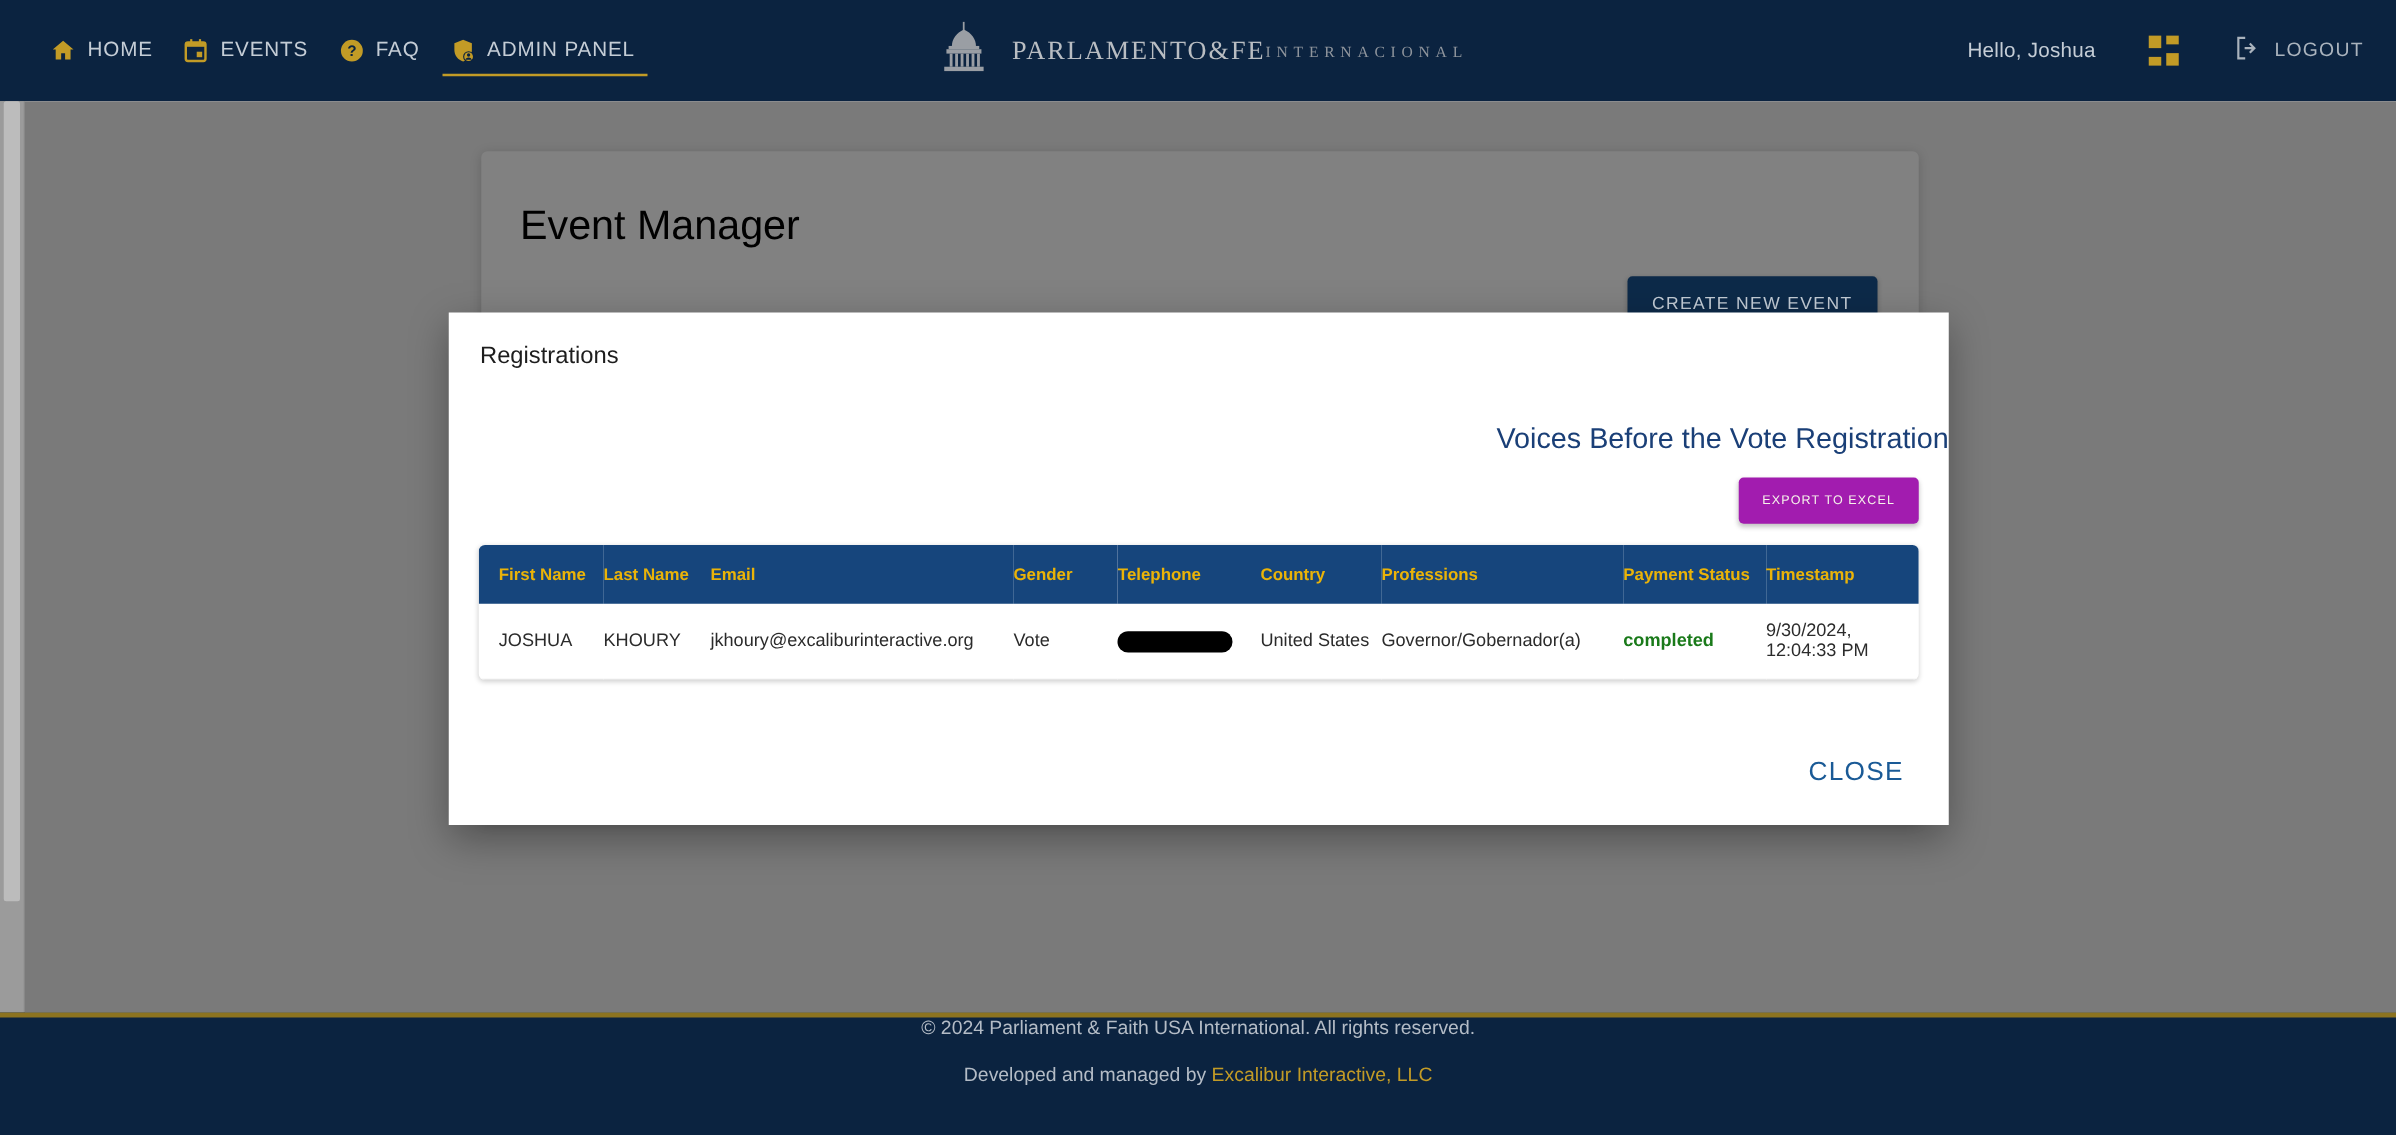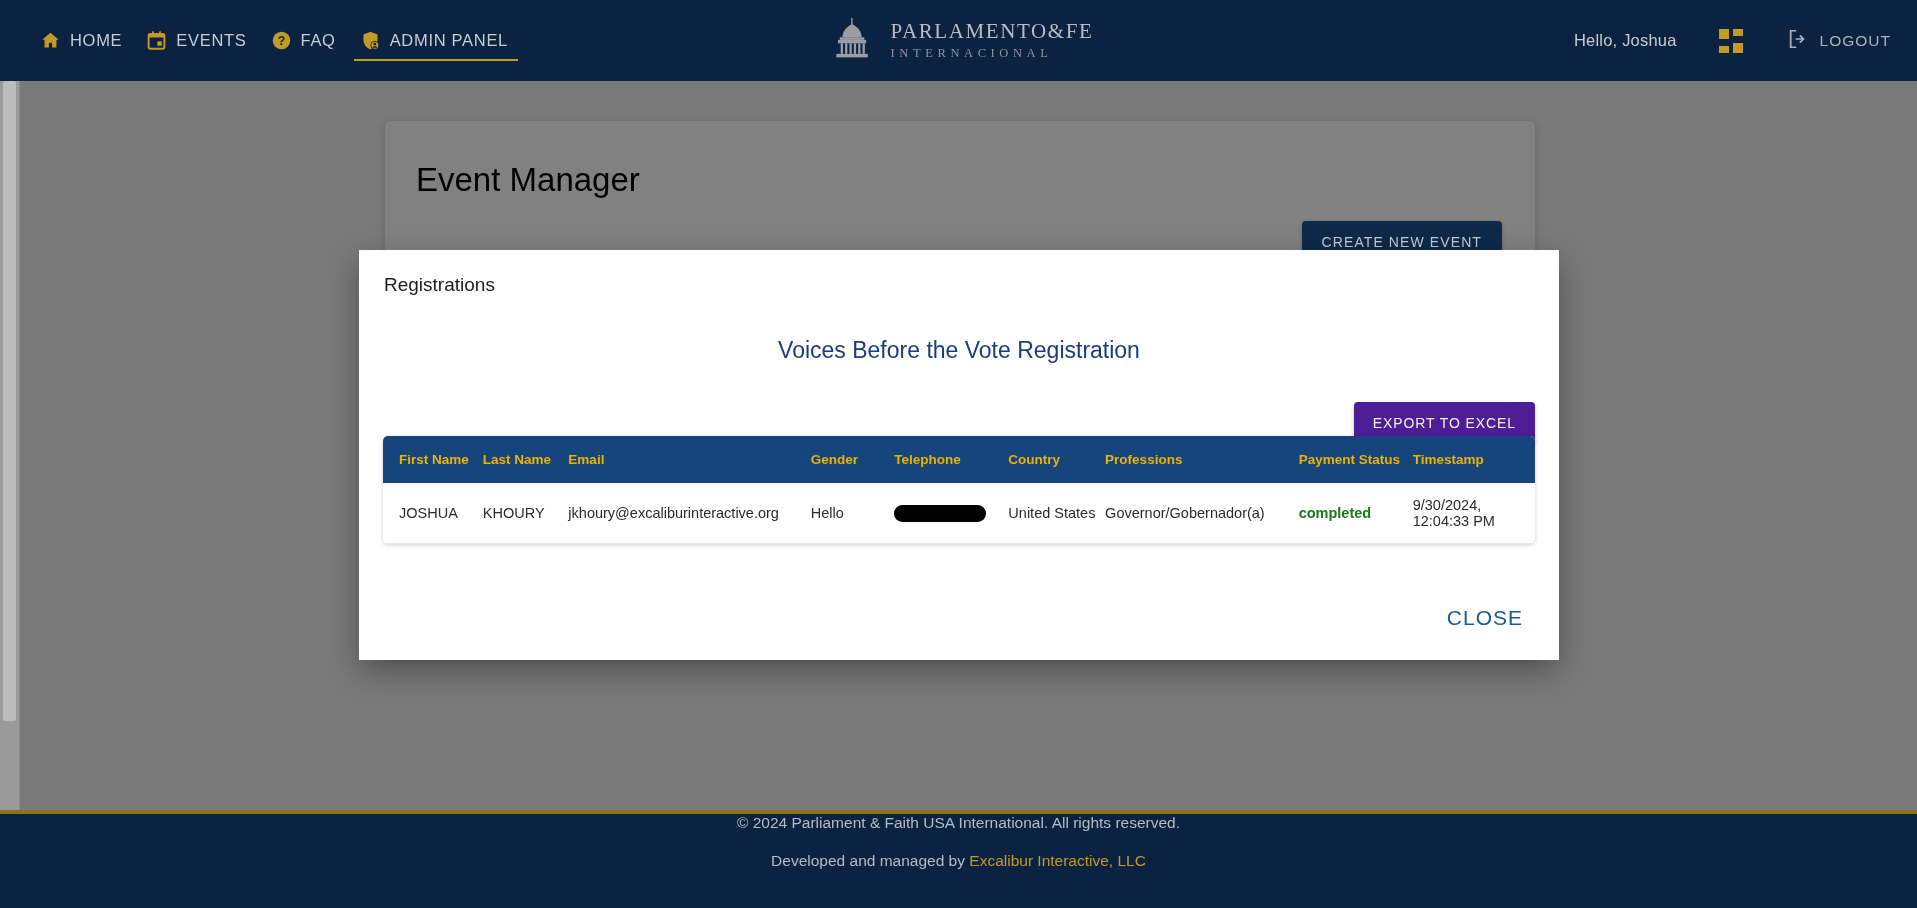--- a/index.html
+++ b/index.html
@@ -40,21 +40,21 @@
     left: 6px; right: 2px; bottom: 20px;
     height: 2px; background: #c29b26;
   }
   .nav-ico { width: 21px; height: 21px; display: block; }
 
   #nav-center {
     position: absolute; left: 50%; top: 50%;
     transform: translate(-50%, -50%);
     display: flex; align-items: center; gap: 11px;
   }
-  #logo-wordmark { display: flex; flex-direction: column; line-height: 1; }
+  #logo-wordmark { display: flex; line-height: 1; }
   #logo-main {
     color: #b9bdc2;
     font-family: "Liberation Serif", serif;
     font-size: 21px; letter-spacing: 1.6px;
   }
   #logo-sub {
     color: #8e949c;
     font-family: "Liberation Serif", serif;
     font-size: 12.5px; letter-spacing: 4.6px;
     margin-top: 5px;
@@ -143,32 +143,31 @@
     width: 1200px; height: 410px;
     background: #ffffff;
     box-shadow: 0 11px 30px rgba(0,0,0,0.34);
   }
   #modal-title {
     position: absolute; left: 25px; top: 24px;
     font-size: 19px; color: #1d1d1d; font-weight: 400;
   }
   #event-title {
     position: absolute; left: 0; right: 0; top: 87px;
-    text-align: center;
+    text-align: right;
     font-size: 23px; color: #1a3f77; font-weight: 500;
   }
   #export-btn {
     position: absolute; right: 24px; top: 132px;
-    background: #4c1d95; color: #f6f3ea;
+    background: #a21caf; color: #f6f3ea;
     border: none; border-radius: 4px;
     font-family: "Liberation Sans", sans-serif;
-    font-size: 14px; letter-spacing: 0.9px;
+    font-size: 10px; letter-spacing: 0.9px;
     padding: 13px 19px; cursor: pointer;
     box-shadow: 0 2px 4px rgba(0,0,0,0.24);
-    margin-top: 20px;
   }
   #table-wrap {
     position: absolute; left: 24px; top: 186px;
     width: 1152px;
     border-radius: 5px; overflow: hidden;
     box-shadow: 0 1px 4px rgba(0,0,0,0.18);
     background: #fff;
   }
   table { width: 100%; border-collapse: collapse; }
   thead tr { background: #16457c; }
@@ -340,21 +339,21 @@
           <th class="c7">Professions</th>
           <th class="c8">Payment Status</th>
           <th class="c9">Timestamp</th>
         </tr>
       </thead>
       <tbody>
         <tr>
           <td class="c1">JOSHUA</td>
           <td class="c2">KHOURY</td>
           <td class="c3">jkhoury@excaliburinteractive.org</td>
-          <td class="c4">Hello</td>
+          <td class="c4">Vote</td>
           <td class="c5"><span class="redacted"></span></td>
           <td class="c6">United States</td>
           <td class="c7">Governor/Gobernador(a)</td>
           <td class="c8"><span class="status-completed">completed</span></td>
           <td class="c9">9/30/2024, 12:04:33 PM</td>
         </tr>
       </tbody>
     </table>
   </div>
 

